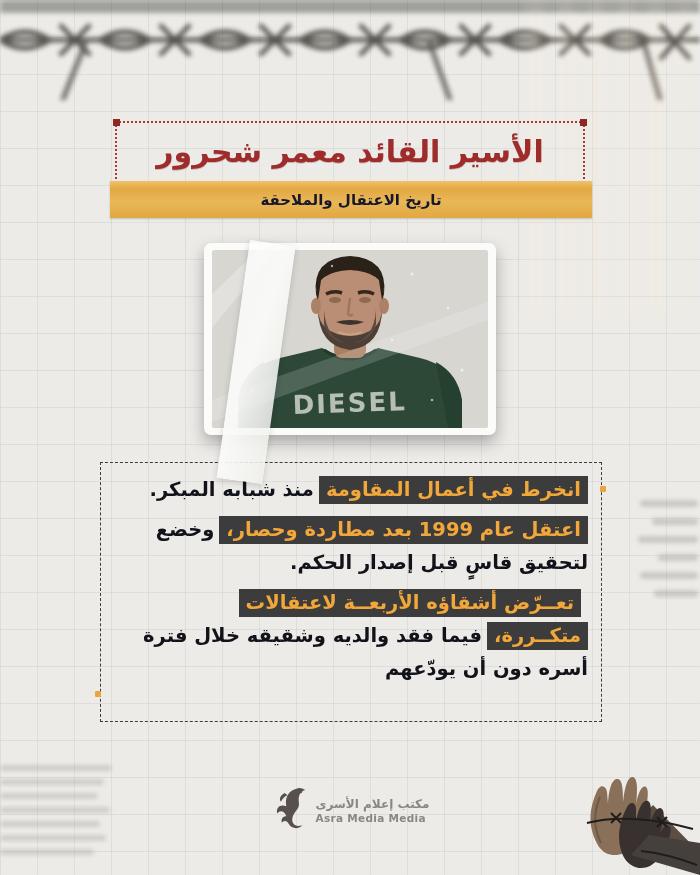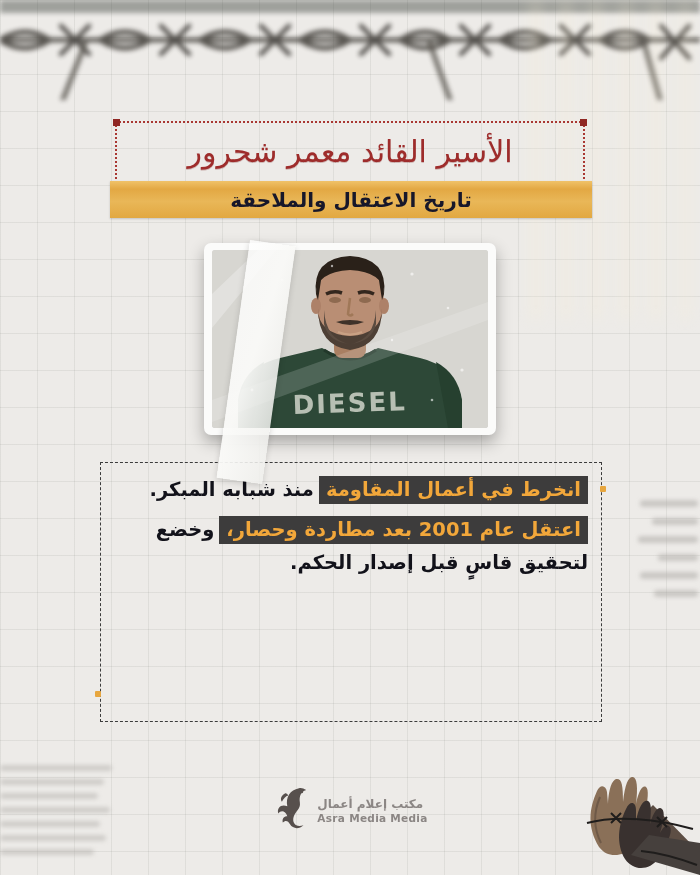--- a/index.html
+++ b/index.html
@@ -21,28 +21,28 @@
   .streaks{left:530px;top:0;width:160px;height:320px;opacity:.5;filter:blur(7px);
     background:repeating-linear-gradient(90deg, rgba(246,236,210,.55) 0 12px, rgba(246,236,210,0) 12px 30px);}
 
   
   .title-frame{left:115px;top:121px;width:470px;height:58px;
     border-top:2px dotted #a93732;border-left:2px dotted #a93732;border-right:2px dotted #a93732;
     box-sizing:border-box;display:flex;align-items:center;justify-content:center;}
   .title-frame::before,.title-frame::after{content:"";position:absolute;top:-4px;width:7px;height:7px;background:#8f2723;}
   .title-frame::before{left:-4px;}
   .title-frame::after{right:-4px;}
-  .page-title{color:#9e2c2b;font-size:30px;font-weight:normal;direction:rtl;
+  .page-title{color:#9e2c2b;font-size:30px;font-weight:bold;direction:rtl;
     text-shadow:0 1px 0 rgba(120,30,30,.25);}
 
   .banner{left:110px;top:181px;width:482px;height:37px;
     background:linear-gradient(180deg,#f0c269 0%,#e3a843 22%,#e9b758 55%,#e2a841 100%);
     display:flex;align-items:center;justify-content:center;
     box-shadow:0 1px 2px rgba(0,0,0,.18);}
-  .banner-text{color:#17172a;font-size:20px;font-weight:bold;direction:rtl;}
+  .banner-text{color:#17172a;font-size:15px;font-weight:bold;direction:rtl;}
 
   
   .photo-wrap{left:204px;top:243px;width:292px;height:192px;}
   .photo-frame{position:absolute;left:0;top:0;width:292px;height:192px;background:#fbfbfa;
     border-radius:7px;box-shadow:0 7px 16px rgba(0,0,0,.30);padding:0;box-sizing:border-box;}
   .photo-inner{position:absolute;left:8px;top:7px;right:8px;bottom:7px;
     background:linear-gradient(160deg,#dcdbd6 0%,#d2d1cb 60%,#c7c6c0 100%);
     overflow:hidden;border-radius:3px;}
   .tape{position:absolute;left:46px;top:-3px;width:46px;height:240px;
     transform:rotate(8deg);transform-origin:top left;
@@ -162,36 +162,39 @@
     </div>
     <div class="tape"></div>
   </div>
 </div>
 
 <div class="abs facts-box">
   <p class="fact">
     <span class="hl">انخرط في أعمال المقاومة</span><span>منذ شبابه المبكر.</span>
   </p>
   <p class="fact">
-    <span class="hl">اعتقل عام 2001 بعد مطاردة وحصار،</span><span>وخضع لتحقيق قاسٍ قبل إصدار الحكم.</span>
+    <span class="hl">اعتقل عام 1999 بعد مطاردة وحصار،</span><span>وخضع لتحقيق قاسٍ قبل إصدار الحكم.</span>
+  </p>
+  <p class="fact">
+    <span class="hl">تعــرّض أشقاؤه الأربعــة لاعتقالات متكــررة،</span><span>فيما فقد والديه وشقيقه خلال فترة أسره دون أن يودّعهم</span>
   </p>
 </div>
 <div class="abs gold-dot tr"></div>
 <div class="abs gold-dot bl"></div>
 
 <div class="abs logo">
   <span>
     <svg width="36" height="46" viewBox="0 0 40 50" fill="#57504d">
       <path d="M30,2 C20,4 15,12 17,22 C11,19 5,23 7,30 C10,26 15,27 17,33 C13,33 11,36 12,40 C15,37 18,38 20,42 C23,47 30,48 35,43 C27,46 22,41 24,34 C26,27 32,25 31,18 C30,11 32,6 38,4 C35,2 32,1 30,2 Z"></path>
       <path d="M14,8 C10,10 9,14 11,17 C13,13 15,11 18,10 C17,8 15,7 14,8 Z"></path>
       <circle cx="33" cy="6" r="1.6"></circle>
     </svg>
   </span>
   <span class="logo-texts">
-    <span class="org-ar">مكتب إعلام أعمال</span>
+    <span class="org-ar">مكتب إعلام الأسرى</span>
     <span class="org-en">Asra Media Media</span>
   </span>
 </div>
 
 <div class="abs fade-right">
   <div class="bar" style="width:58px"></div>
   <div class="bar" style="width:46px"></div>
   <div class="bar" style="width:60px"></div>
   <div class="bar" style="width:40px"></div>
   <div class="bar" style="width:58px"></div>

